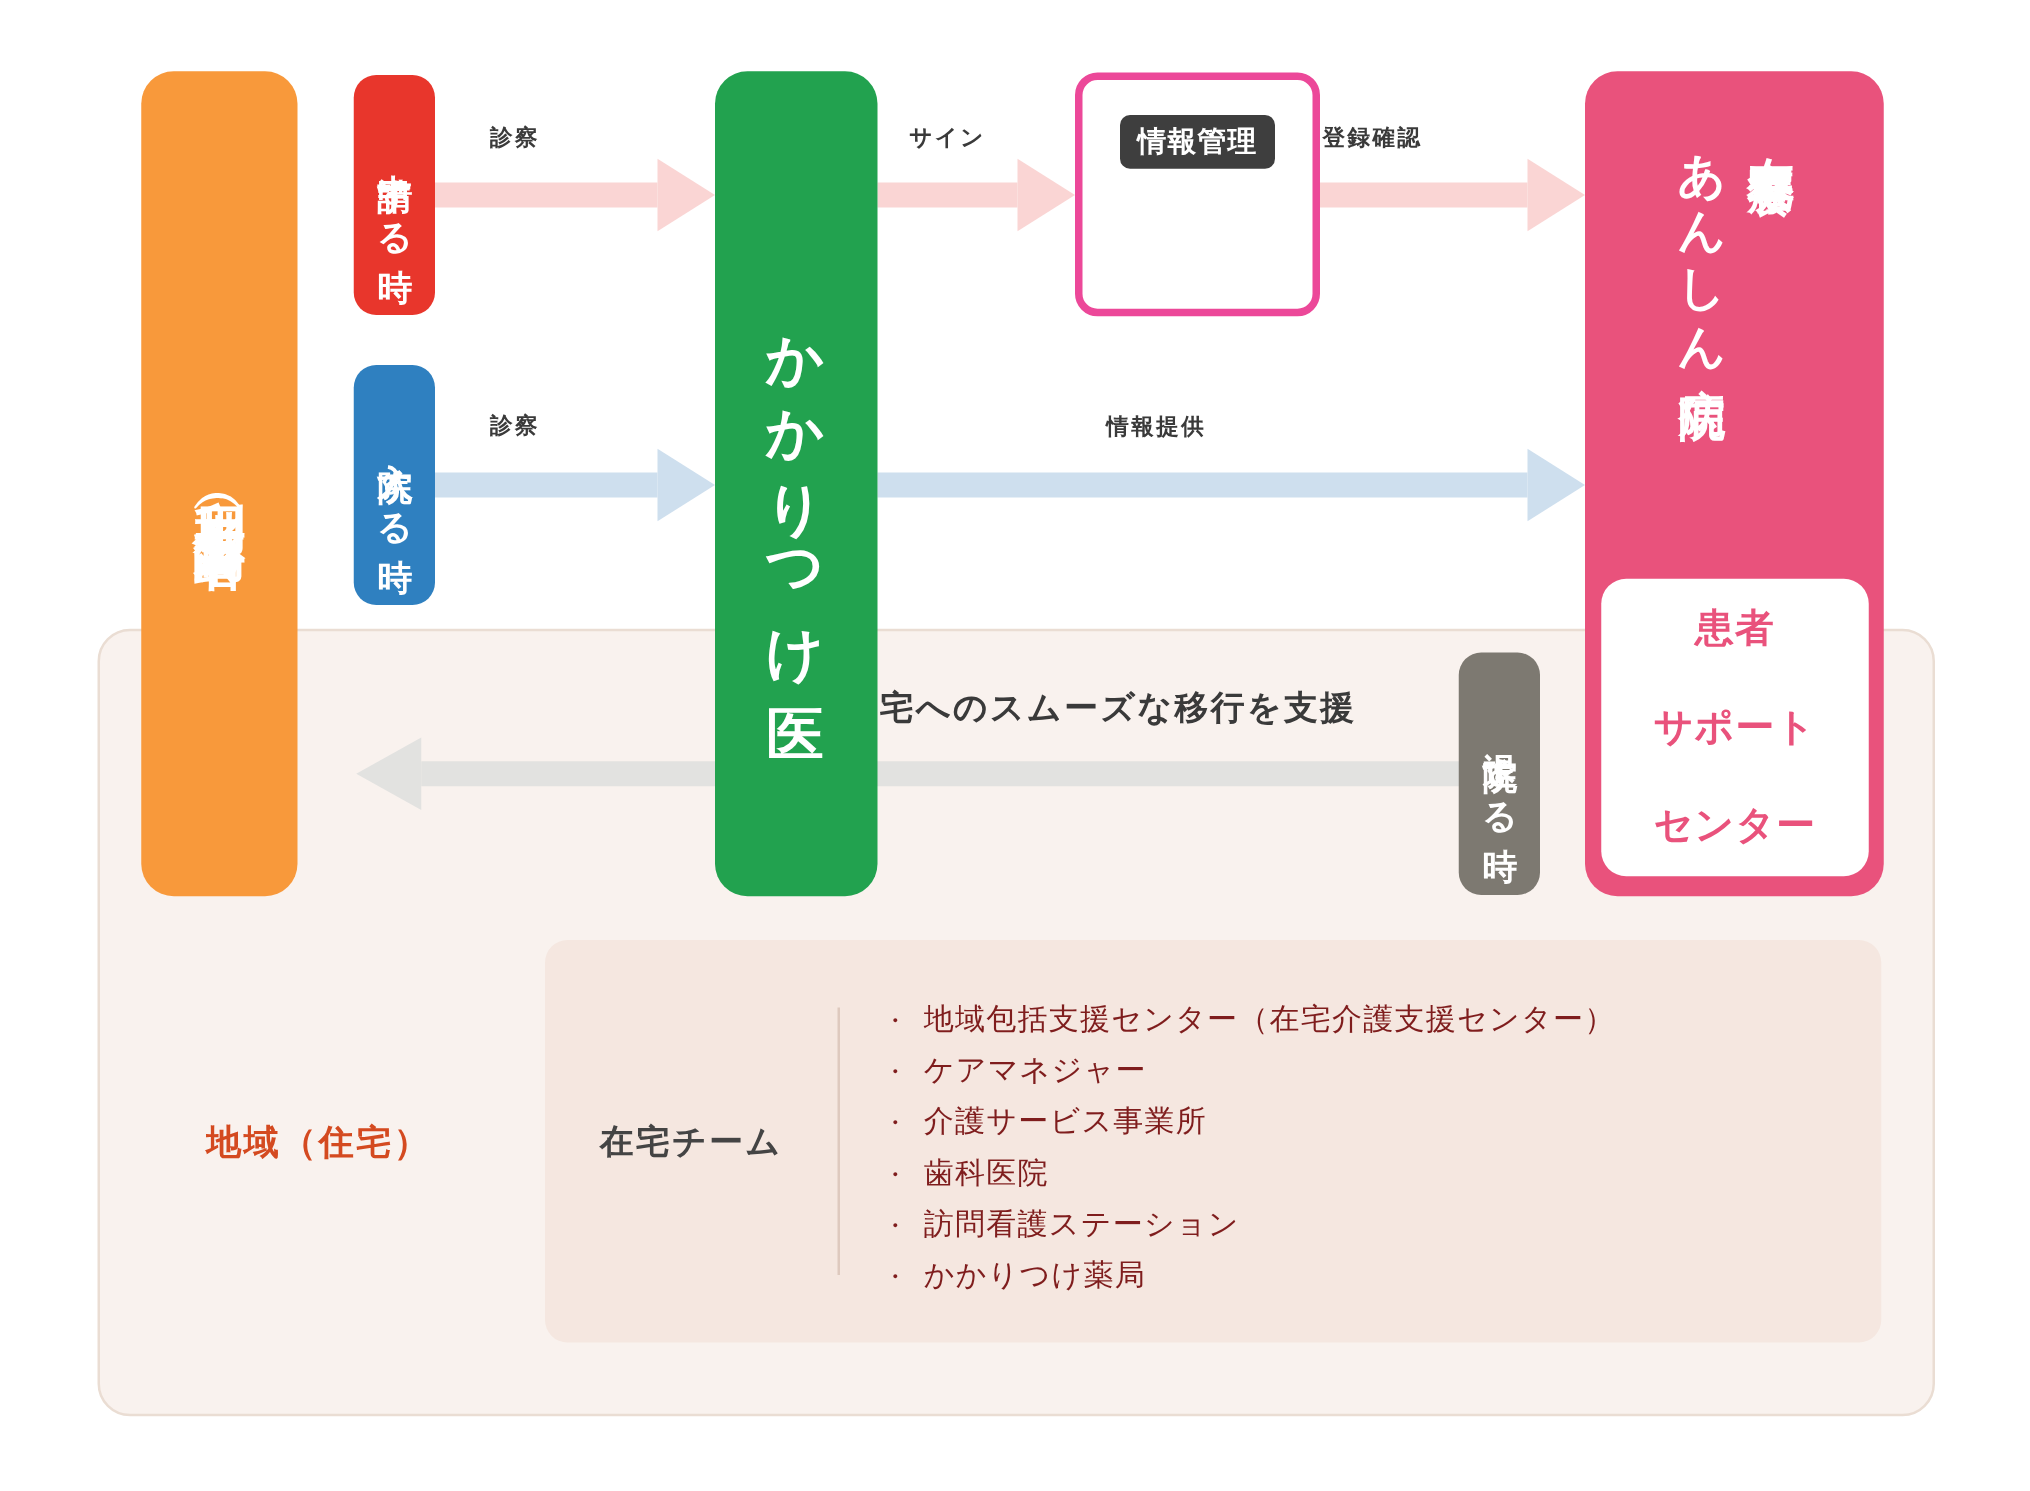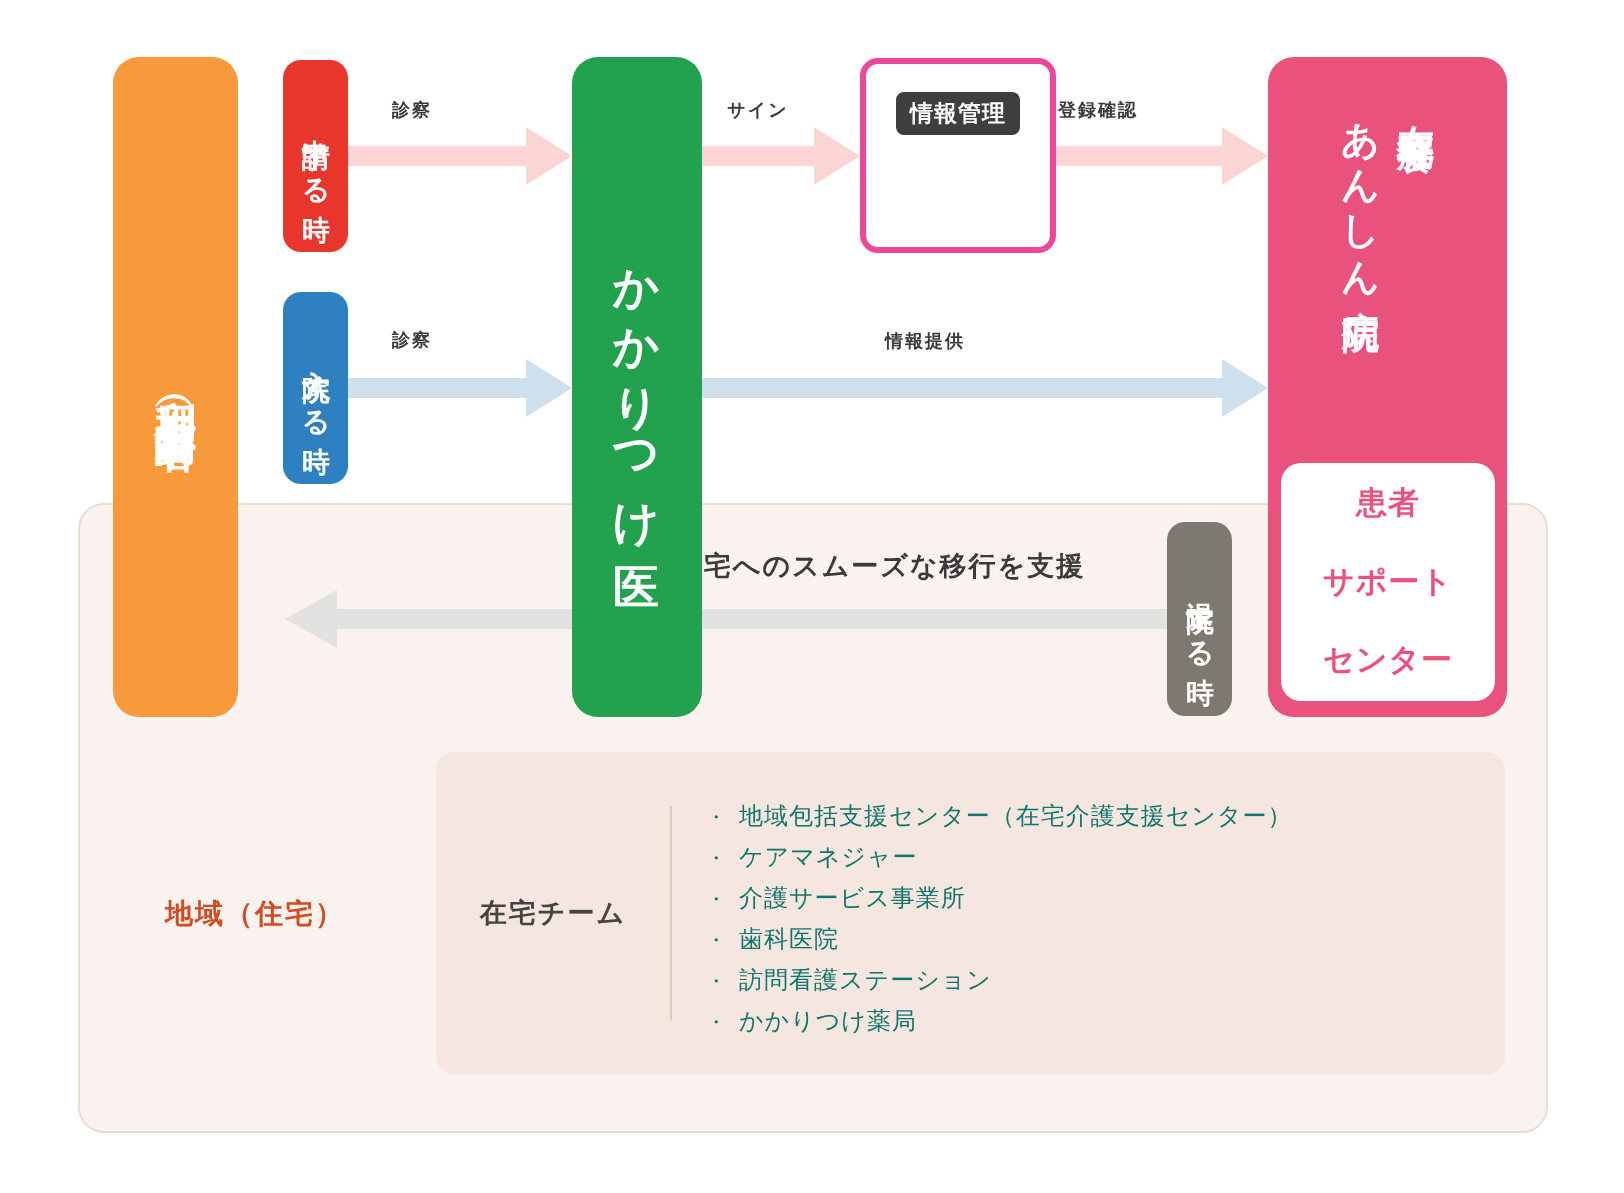--- a/index.html
+++ b/index.html
@@ -53,21 +53,21 @@
   
   .region{position:absolute;left:78px;top:503px;width:1470px;height:630px;background:var(--c-region-bg);
           border:2px solid #EADDD3;border-radius:26px;box-sizing:border-box;z-index:1;}
   .region-label{position:absolute;left:255px;top:914px;transform:translate(-50%,-50%);color:var(--c-region-label);
                 font-size:28px;font-weight:bold;letter-spacing:2px;white-space:nowrap;z-index:2;}
   .teambox{position:absolute;left:436px;top:752px;width:1069px;height:322px;background:var(--c-team-bg);border-radius:18px;z-index:2;}
   .team-label{position:absolute;left:436px;top:913px;width:234px;transform:translateY(-50%);text-align:center;
               color:#444;font-size:27px;font-weight:bold;letter-spacing:2px;z-index:3;}
   .team-divider{position:absolute;left:670px;top:806px;width:2px;height:214px;background:#DEC9BE;z-index:3;}
   .team-list{position:absolute;left:706px;top:796px;margin:0;padding:0;list-style:none;z-index:3;}
-  .team-list li{font-size:24px;line-height:39px;color:#0f766e;letter-spacing:1px;white-space:nowrap;}
+  .team-list li{font-size:24px;line-height:39px;color:#7f1d1d;letter-spacing:1px;white-space:nowrap;}
   .team-list li .bullet{margin-right:12px;font-size:20px;}
 </style>
 </head>
 <body>
 
 <div class="stage">
 
   <div class="region"></div>
   <div class="region-label">地域（住宅）</div>
   <div class="teambox"></div>

